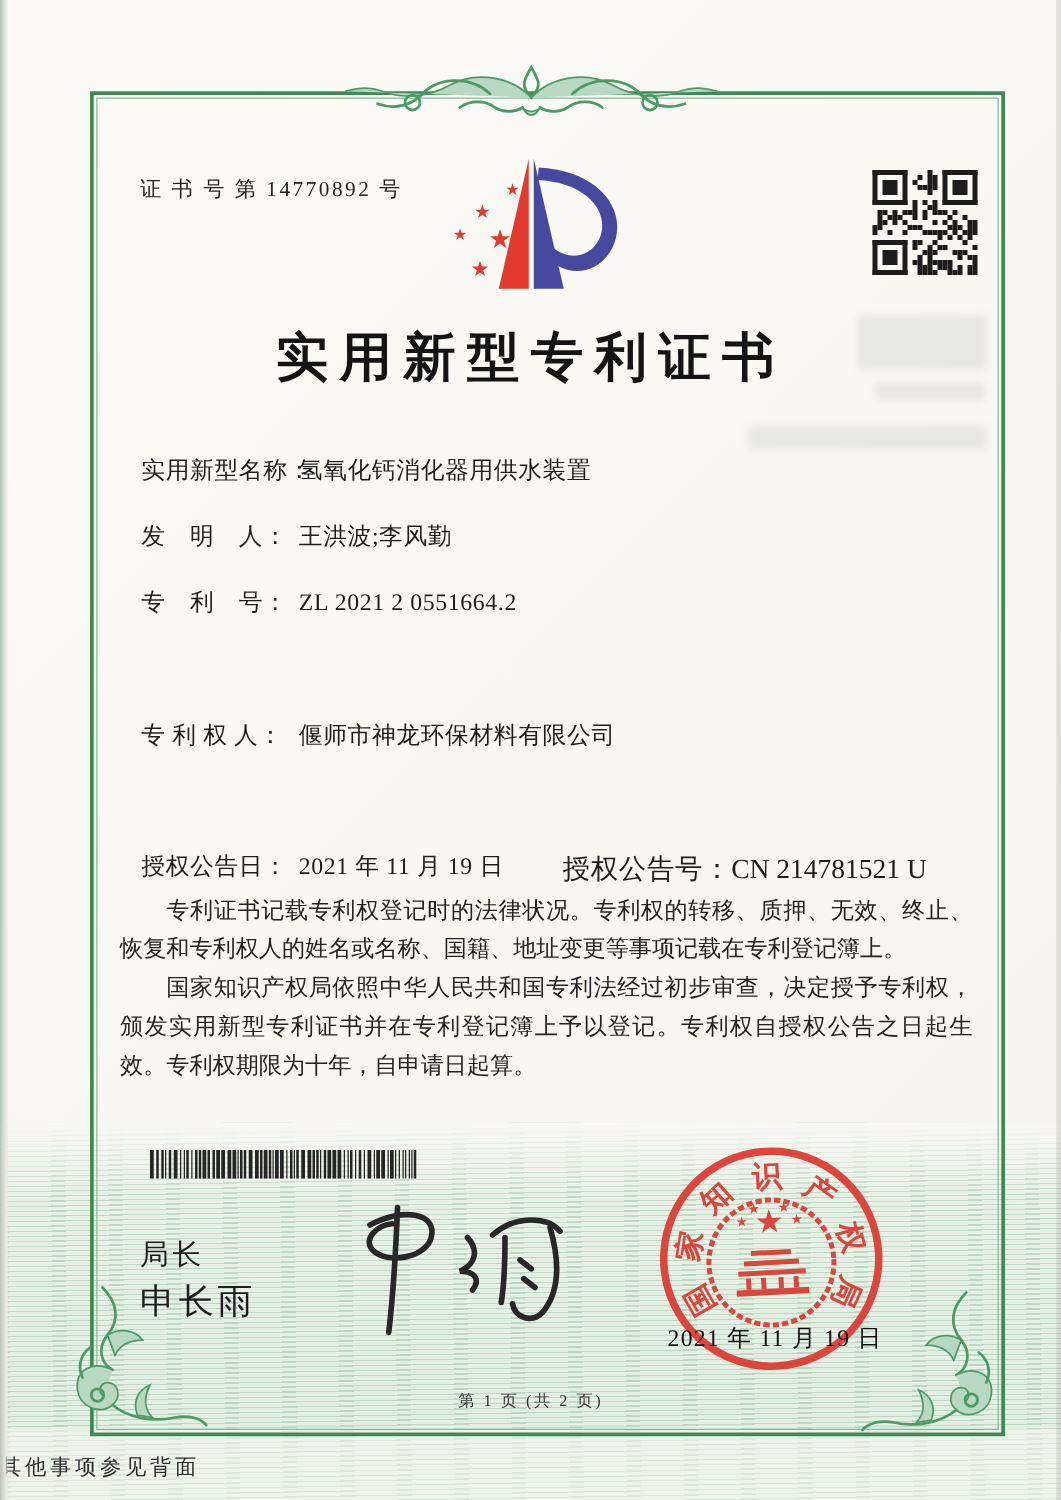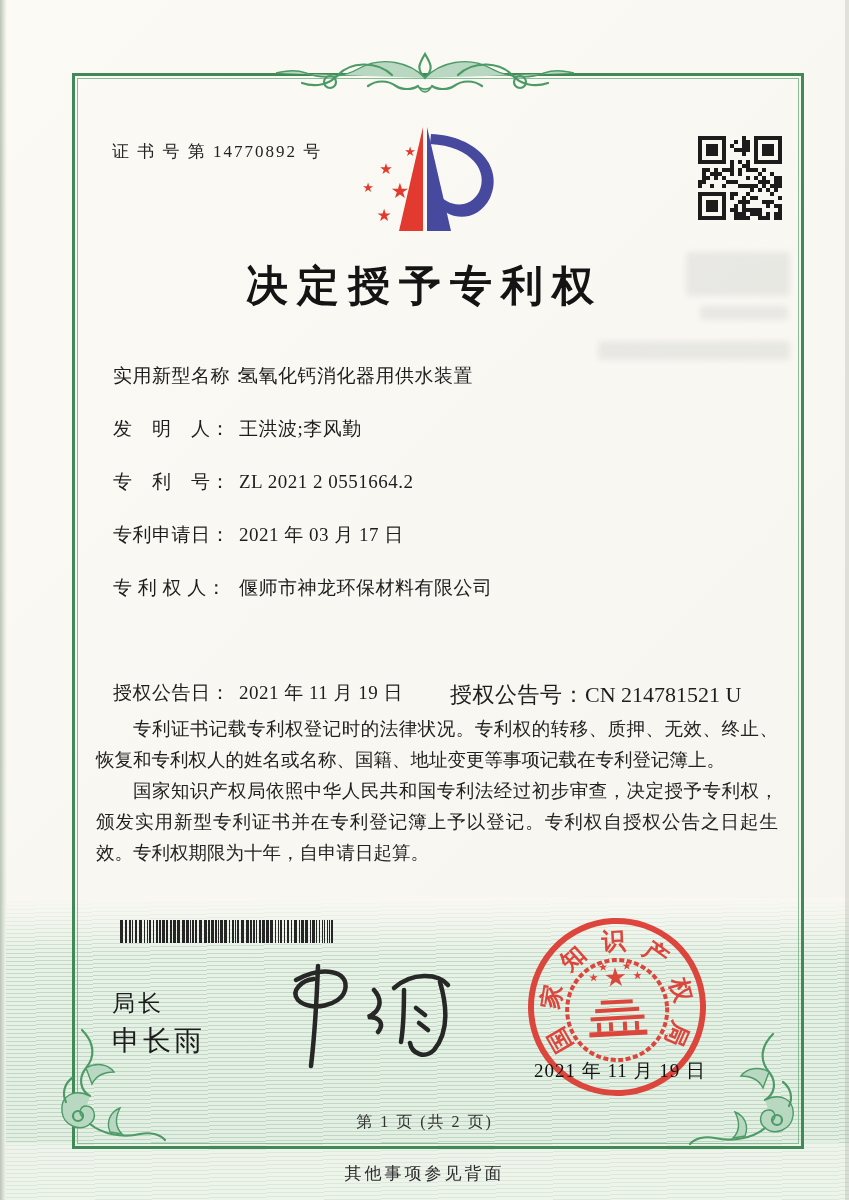--- a/index.html
+++ b/index.html
@@ -50,22 +50,22 @@
   .barcode{position:absolute;left:120px;top:920px;z-index:4;}
   .officer{left:112px;top:988px;font-size:23px;letter-spacing:3px;color:#1c1c1c;}
   .officer-name{left:112px;top:1022px;font-size:28px;letter-spacing:3px;color:#1c1c1c;}
   .signature{position:absolute;left:252px;top:960px;z-index:4;}
 
   .seal{position:absolute;left:522px;top:912px;z-index:4;transform:rotate(-3deg);opacity:.92;}
   .seal-char{fill:#dd382f;font-size:24px;font-weight:700;text-anchor:middle;
     font-family:"Liberation Serif","DejaVu Serif",serif;}
   .seal-date{left:534px;top:1058px;font-size:19px;letter-spacing:1px;color:#111;z-index:5;}
 
-  .footer-page{left:0;right:0;top:1112px;text-align:center;font-size:16px;letter-spacing:2px;color:#333;}
-  .back-note{left:0;right:0;top:1162px;text-align:center;font-size:17px;letter-spacing:3px;color:#2c2c2c;}
+  .footer-page{left:0;right:0;top:1112px;text-align:center;font-size:13px;letter-spacing:2px;color:#333;}
+  .back-note{left:0;right:0;top:1162px;text-align:left;font-size:17px;letter-spacing:3px;color:#2c2c2c;}
 
   .logo{position:absolute;left:358px;top:122px;z-index:4;}
   .qr{position:absolute;left:690px;top:128px;z-index:4;}
 </style>
 </head>
 <body>
 
 <div class="page">
 
   <div class="band"></div>
@@ -253,33 +253,30 @@
       <rect x="12" y="22" width="1" height="1" fill="#1c1c1c"></rect>
       <rect x="13" y="22" width="1" height="1" fill="#1c1c1c"></rect>
       <rect x="14" y="22" width="1" height="1" fill="#1c1c1c"></rect>
       <rect x="17" y="22" width="1" height="1" fill="#1c1c1c"></rect>
       <rect x="18" y="22" width="1" height="1" fill="#1c1c1c"></rect>
       <rect x="19" y="22" width="1" height="1" fill="#1c1c1c"></rect>
       <rect x="21" y="22" width="1" height="1" fill="#1c1c1c"></rect>
       <rect x="22" y="22" width="1" height="1" fill="#1c1c1c"></rect>
     </svg>
 
-  <div class="txt title">决定授予专利权</div>
+  <div class="txt title">实用新型专利证书</div>
 
   <div class="row" style="top:363px">
     <span class="lbl">实用新型名称：</span><span class="val">氢氧化钙消化器用供水装置</span>
   </div>
   <div class="row" style="top:416px">
     <span class="lbl">发　明　人：</span><span class="val">王洪波;李风勤</span>
   </div>
   <div class="row" style="top:469px">
     <span class="lbl">专　利　号：</span><span class="val">ZL 2021 2 0551664.2</span>
-  </div>
-  <div class="row" style="top:522px">
-    <span class="lbl">专利申请日：</span><span class="val">2021 年 03 月 17 日</span>
   </div>
   <div class="row" style="top:575px">
     <span class="lbl">专 利 权 人：</span><span class="val">偃师市神龙环保材料有限公司</span>
   </div>
   <div class="row" style="top:680px">
     <span class="lbl">授权公告日：</span><span class="val">2021 年 11 月 19 日</span>
   </div>
   <div class="row2" style="top:680px">
     <span class="lbl">授权公告号：</span><span class="val">CN 214781521 U</span>
   </div>

